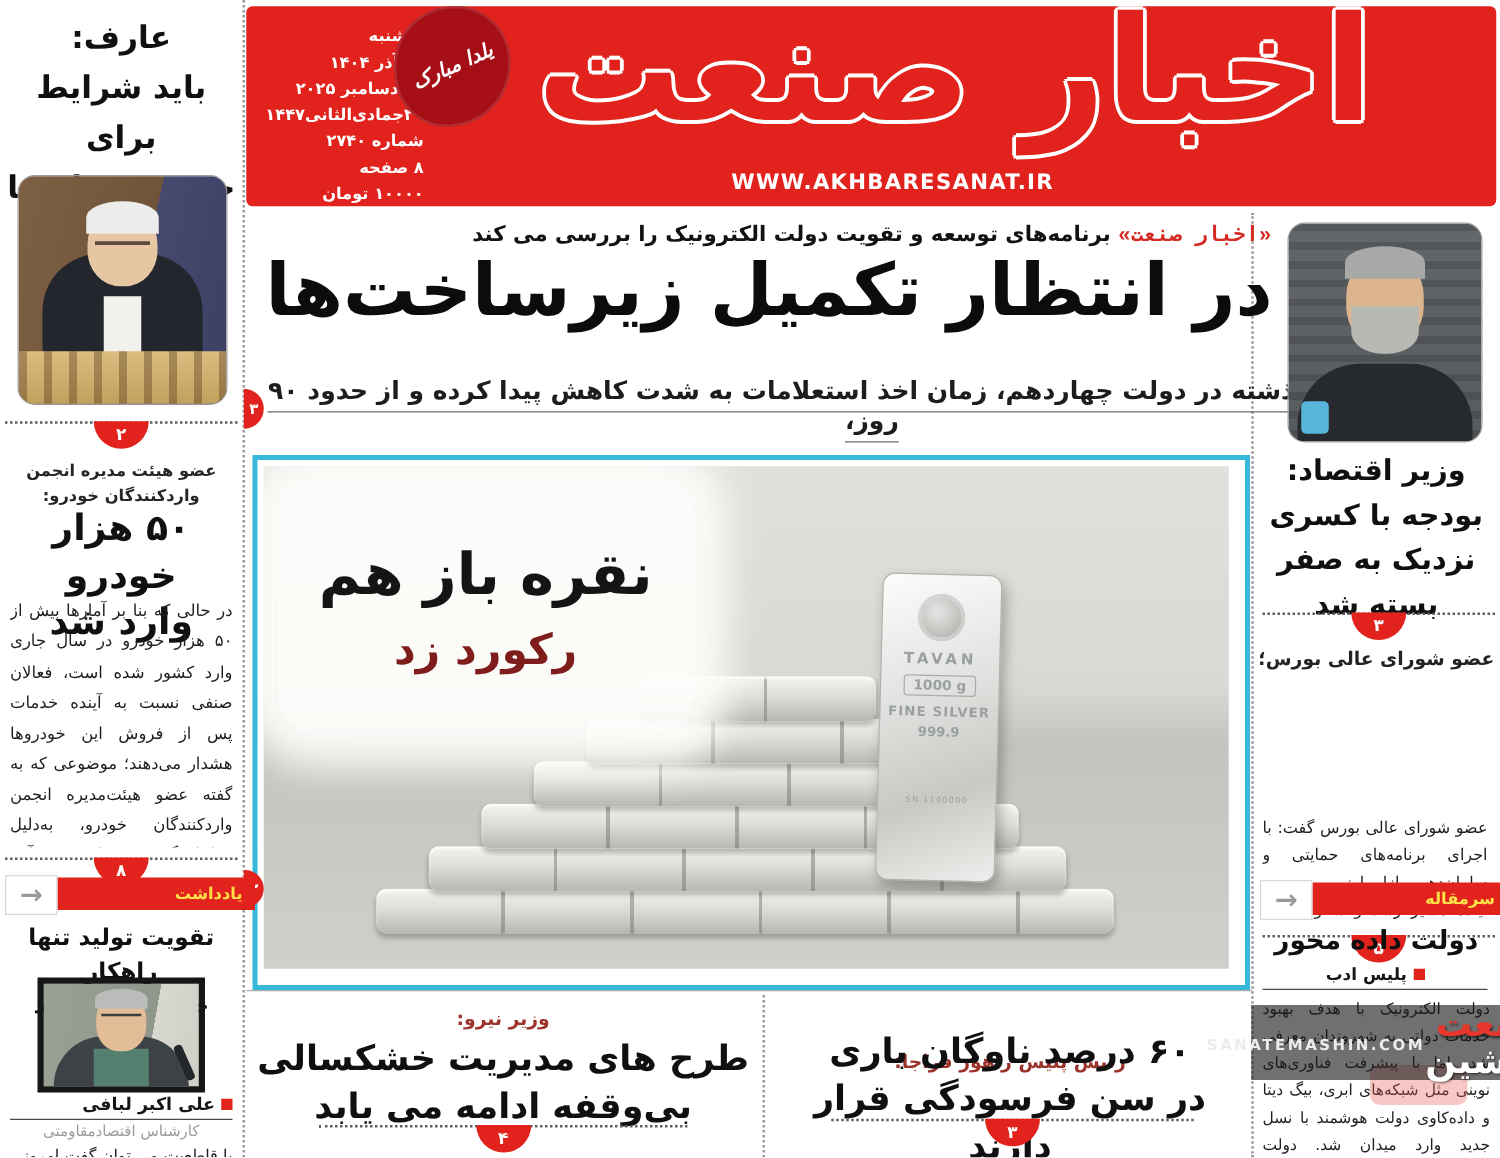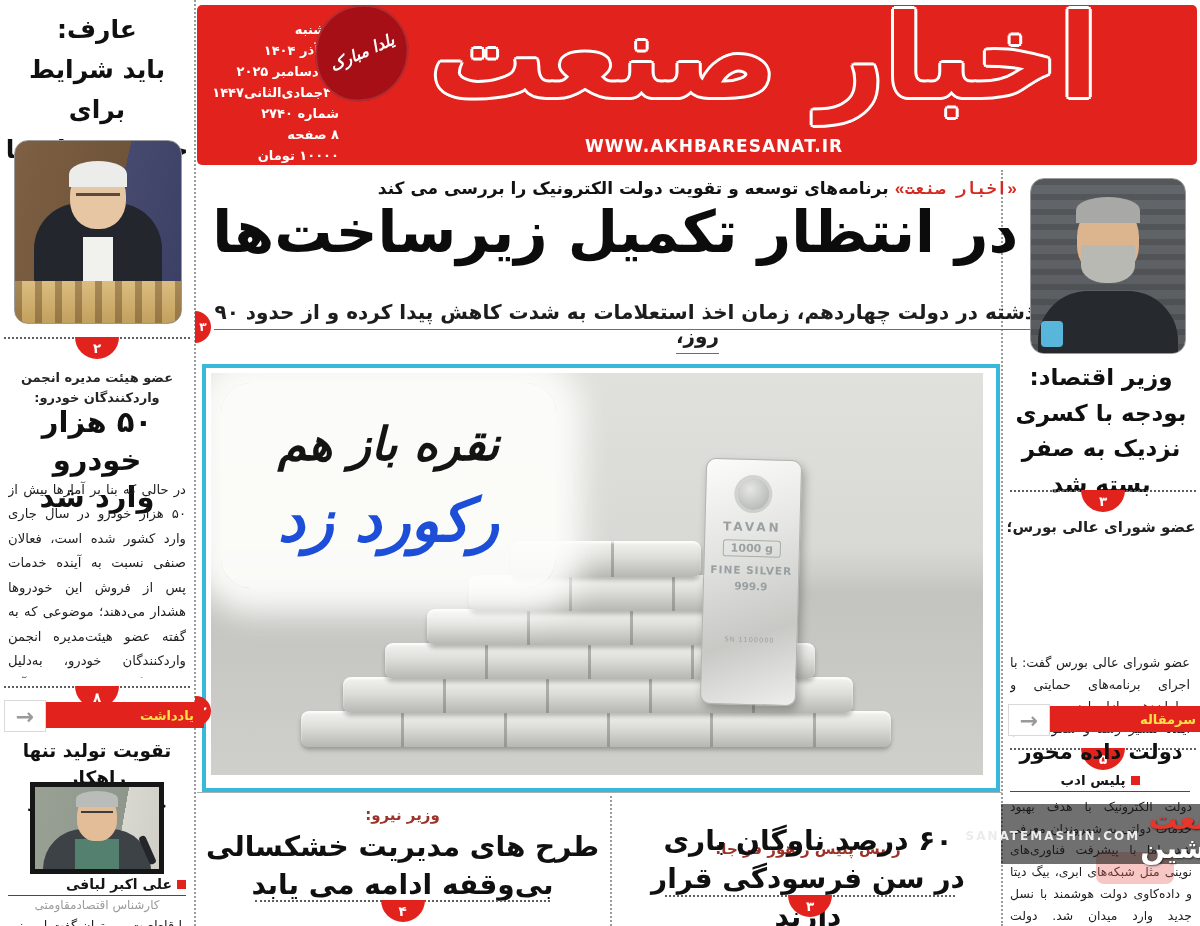--- a/index.html
+++ b/index.html
@@ -37,23 +37,23 @@
   
   .secbar{position:absolute;height:26px;background:#e2231d;color:#fde047;font-weight:bold;font-size:13px;
           display:flex;align-items:center;padding-right:10px;}
   .arrowbox{position:absolute;width:40px;height:30px;background:#fff;border:1px solid #d9d9d9;display:flex;align-items:center;justify-content:center;
             color:#9a9a9a;font-size:22px;font-weight:bold;direction:ltr;}
   
   .silverbox{position:absolute;left:202px;top:364px;width:790px;height:420px;border:4px solid #38b9da;background:#fff;}
   .silverphoto{position:absolute;left:5px;top:5px;width:772px;height:402px;overflow:hidden;
                background:linear-gradient(180deg,#e0e0dc 0%,#d8d8d4 44%,#c3c4bf 55%,#cfd0cb 100%);}
   .silver-head{position:absolute;left:10px;top:10px;width:335px;height:205px;background:rgba(253,253,251,0.93);border-radius:30px;
-               box-shadow:0 0 30px 26px rgba(253,253,251,0.93);display:flex;flex-direction:column;justify-content:center;align-items:center;font-style:italic;}
+               box-shadow:0 0 30px 26px rgba(253,253,251,0.93);display:flex;flex-direction:column;justify-content:center;align-items:center;}
   .silver-head .l1{font-size:46px;font-weight:bold;color:#141414;}
-  .silver-head .l2{font-size:60px;font-weight:bold;color:#1d4ed8;letter-spacing:6px;margin-top:14px;}
+  .silver-head .l2{font-size:34px;font-weight:bold;color:#7f1d1d;letter-spacing:6px;margin-top:14px;}
   .ingot{position:absolute;height:36px;border-radius:8px;
          background-image:repeating-linear-gradient(90deg,rgba(255,255,255,0) 0 100px,rgba(108,110,106,0.45) 100px 103px),
                           linear-gradient(180deg,#f4f4f1 0%,#ddddd9 45%,#b6b7b2 100%);
          box-shadow:0 3px 4px rgba(0,0,0,0.25), inset 0 2px 2px rgba(255,255,255,0.8);}
   .sbar{position:absolute;left:492px;top:86px;width:94px;height:244px;border-radius:10px;border:1px solid #b2b3af;
         background:linear-gradient(160deg,#fcfcfb 0%,#e4e5e2 35%,#c8c9c5 70%,#eeeeec 100%);
         box-shadow:3px 5px 10px rgba(0,0,0,0.28);transform:rotate(1.5deg);
         display:flex;flex-direction:column;align-items:center;color:#9aa0a2;direction:ltr;}
   .sbar .emb{width:32px;height:32px;border-radius:50%;margin-top:18px;background:radial-gradient(circle at 40% 35%,#e6e7e4,#a9aca8);
              box-shadow:0 0 0 3px rgba(170,173,169,0.45);}

